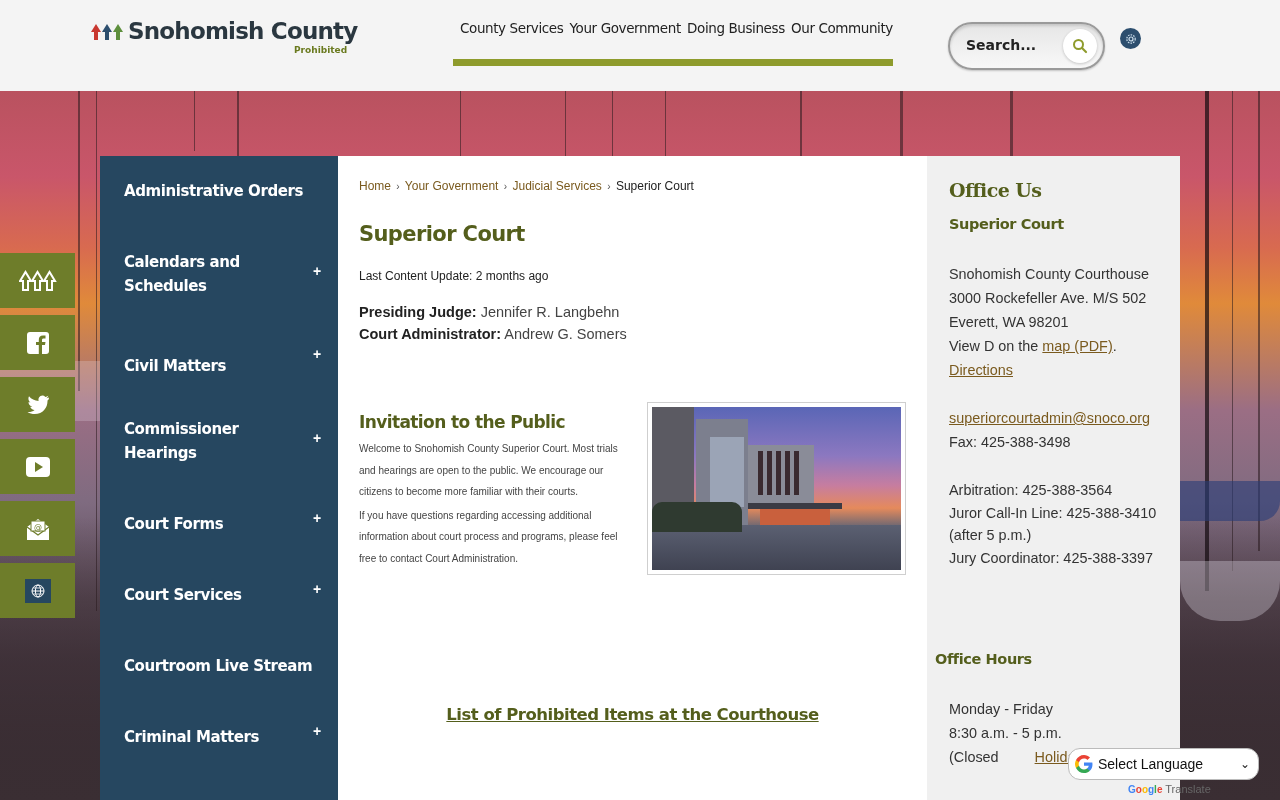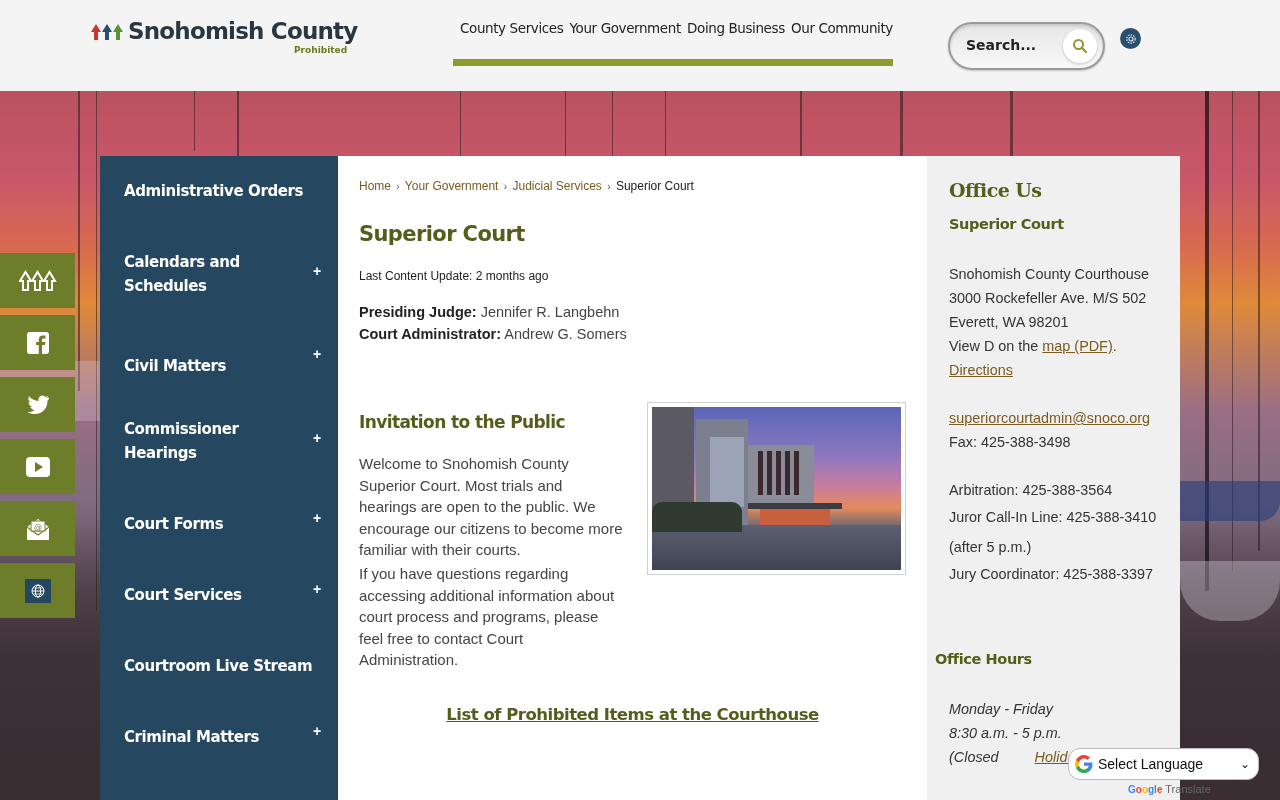--- a/index.html
+++ b/index.html
@@ -126,22 +126,22 @@
       position: absolute; left: 21px; top: 113px; font-size: 12px; color: #222;
     }
     .people { position: absolute; left: 21px; top: 145px; font-size: 14.5px; color: #444; line-height: 22px; }
     .people b { color: #222; }
     .invite-title {
       position: absolute; left: 21px; top: 256px;
       font-family: "DejaVu Sans", sans-serif; font-weight: bold;
       font-size: 17px; color: #545e1c; letter-spacing: -0.6px;
     }
     .invite-body {
-      position: absolute; left: 21px; top: 297px; width: 265px;
-      font-size: 15px; color: #444; line-height: 21.6px;
+      position: absolute; left: 21px; top: 282px; width: 265px;
+      font-size: 10px; color: #444; line-height: 21.6px;
     }
     .invite-body p { margin-bottom: 2px; }
     .photo {
       position: absolute; left: 309px; top: 246px; width: 259px; height: 173px;
       border: 1px solid #cfcfcf; padding: 4px; background: #fff;
     }
     .photo-inner {
       width: 100%; height: 100%; position: relative; overflow: hidden;
       background: linear-gradient(180deg, #5a66b6 0%, #8c78c0 30%, #c67da0 48%, #e58a5c 62%, #7a6b70 72%, #4b4f60 100%);
     }
@@ -174,21 +174,21 @@
       font-size: 14.4px; color: #333; line-height: 24px;
     }
     .contact-body a { color: #7a5a1e; text-decoration: underline; cursor: pointer; }
     .hours-title {
       position: absolute; left: 8px; top: 495px;
       font-family: "DejaVu Sans", sans-serif; font-weight: bold;
       font-size: 14.5px; color: #545e1c; letter-spacing: -0.4px;
     }
     .hours-body {
       position: absolute; left: 22px; top: 541px; width: 220px;
-      font-size: 14.4px; color: #333; line-height: 24px; font-style: italic;
+      font-size: 14.4px; color: #333; line-height: 24px;
     }
     .hours-body a { color: #7a5a1e; text-decoration: underline; cursor: pointer; padding-left: 32px; }
 
     
     .translate {
       position: absolute; left: 1068px; top: 748px; width: 191px; height: 32px;
       background: #fff; border: 1px solid #bbb; border-radius: 12px;
       display: flex; align-items: center; cursor: pointer;
     }
     .translate-label { font-size: 14px; color: #111; margin-left: 4px; flex: 1; }
@@ -391,21 +391,21 @@
     <div>Snohomish County Courthouse</div>
     <div>3000 Rockefeller Ave. M/S 502</div>
     <div>Everett, WA 98201</div>
     <div><span>View D on the </span><a>map (PDF)</a><span>.</span></div>
     <div><a>Directions</a></div>
     <div style="height:24px;"></div>
     <div><a>superiorcourtadmin@snoco.org</a></div>
     <div>Fax: 425-388-3498</div>
     <div style="height:24px;"></div>
     <div>Arbitration: 425-388-3564</div>
-    <div style="line-height:30px;">Juror Call-In Line: 425-388-3410 (after 5 p.m.)</div>
+    <div style="line-height:22px;">Juror Call-In Line: 425-388-3410 (after 5 p.m.)</div>
     <div>Jury Coordinator: 425-388-3397</div>
   </div>
 
   <h3 class="hours-title">Office Hours</h3>
   <div class="hours-body">
     <div>Monday - Friday</div>
     <div>8:30 a.m. - 5 p.m.</div>
     <div><span>(Closed </span><a>Holidays</a><span>)</span></div>
   </div>
 </div>

